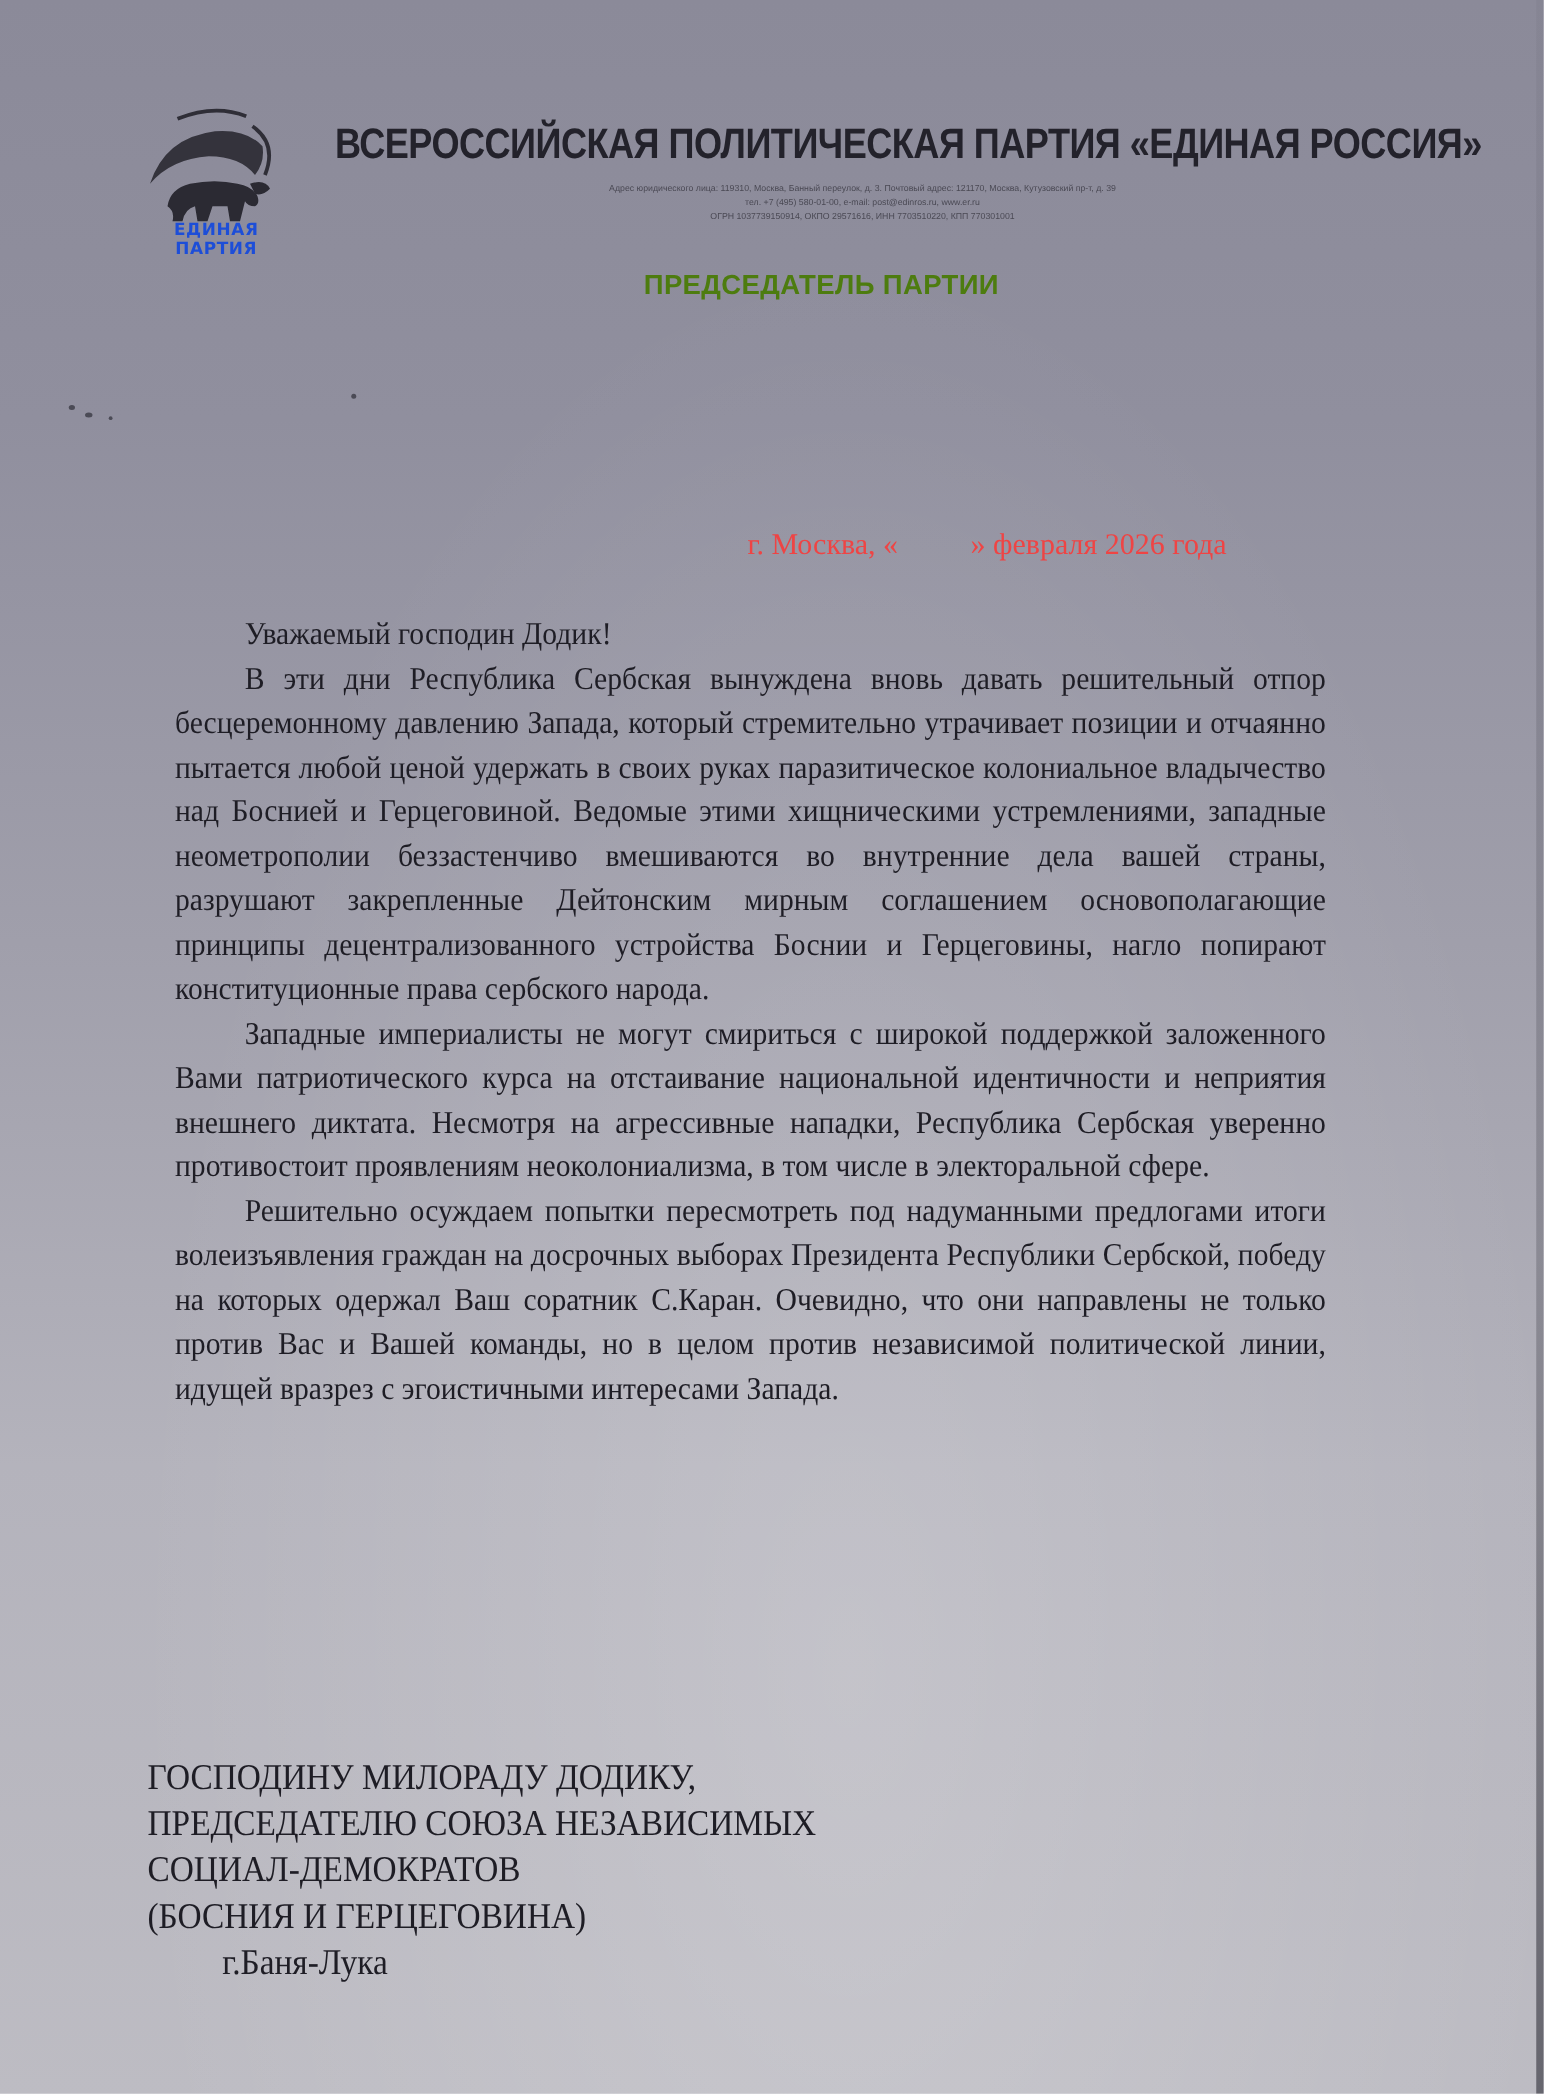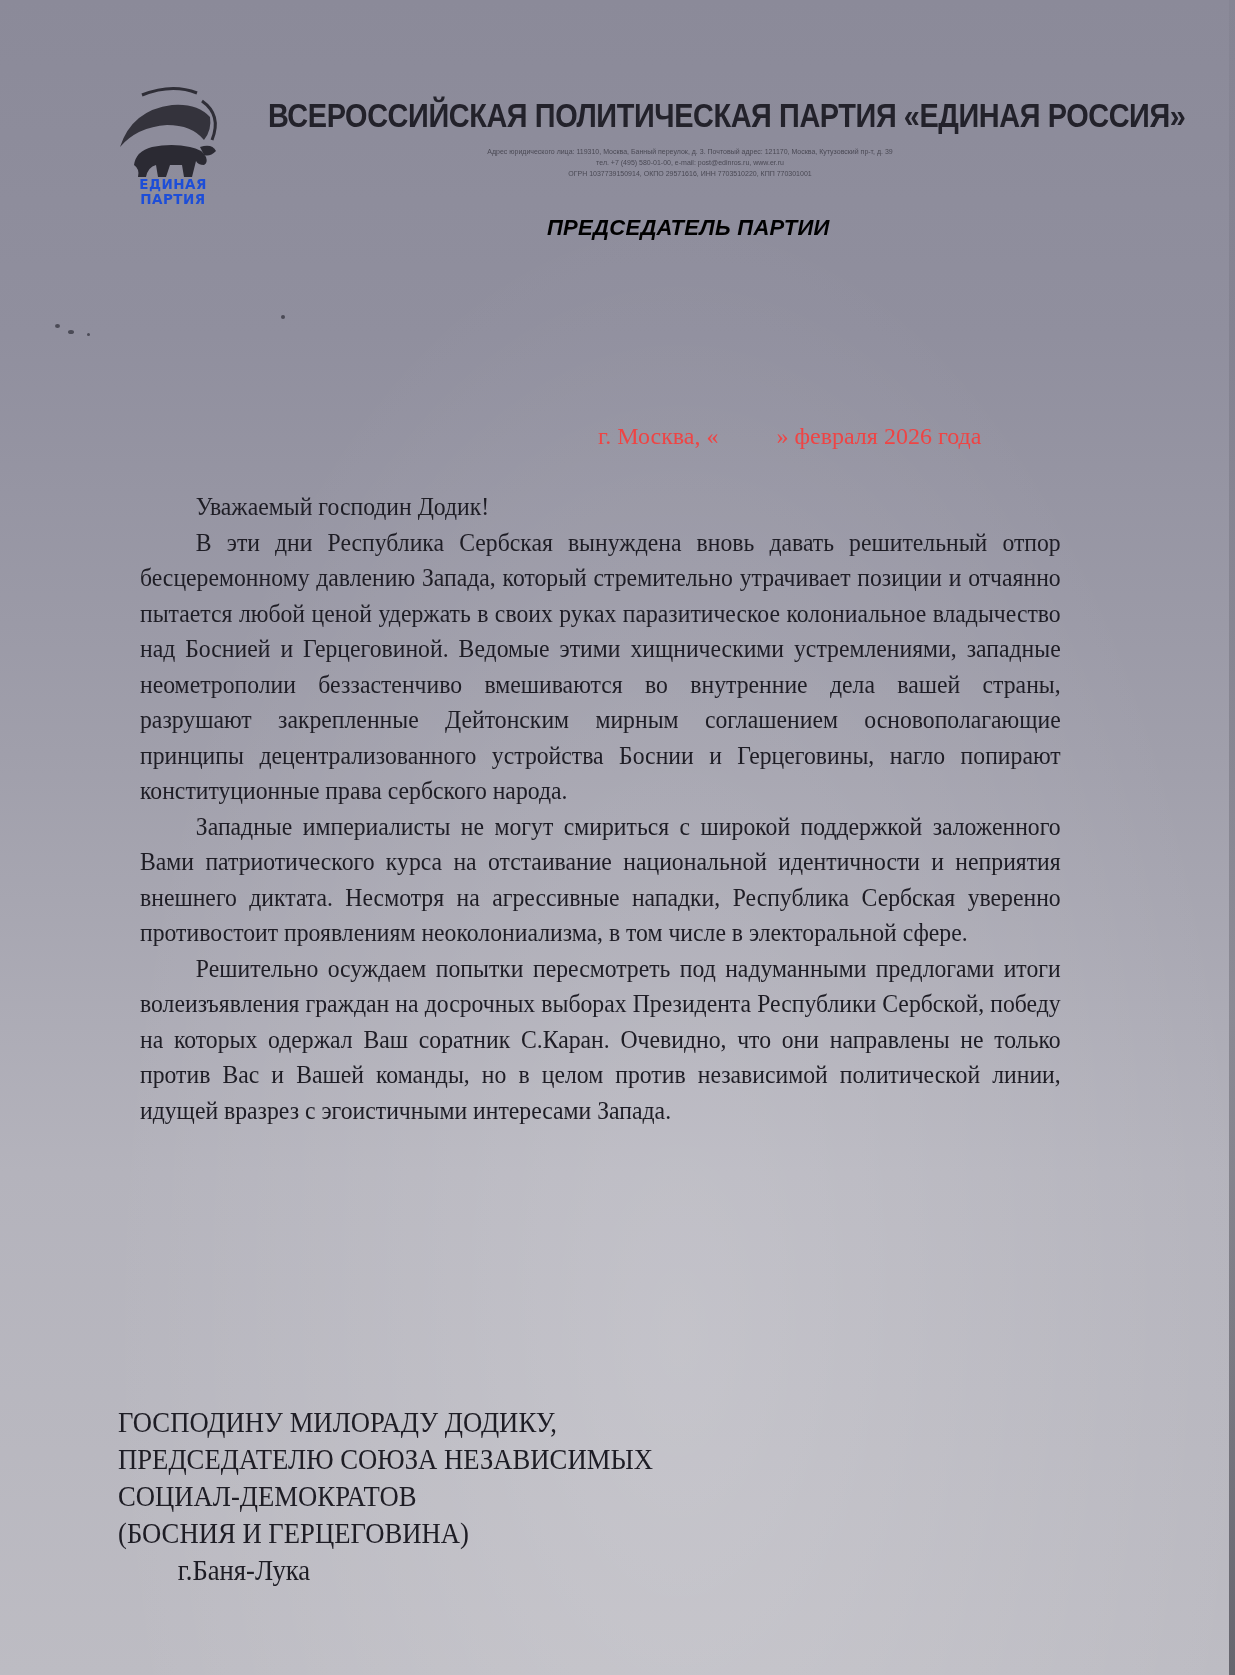--- a/index.html
+++ b/index.html
@@ -71,29 +71,28 @@
       width: 800px;
       text-align: center;
       font-family: "Liberation Sans", sans-serif;
       font-size: 7px;
       line-height: 11px;
       color: #4a4954;
       filter: blur(0.6px);
     }
     .chairman-label {
       position: absolute;
-      left: 547px;
+      left: 515px;
       top: 215px;
       font-family: "Liberation Sans", sans-serif;
       font-weight: bold;
       font-size: 22px;
       letter-spacing: 0.3px;
-      color: #000000;
-      white-space: nowrap;
-      font-style: italic;
+      color: #4d7c0f;
+      white-space: nowrap;
     }
     .speck {
       position: absolute;
       background: #3a3944;
       border-radius: 50%;
       opacity: 0.8;
     }
     
     .date-line {
       position: absolute;

